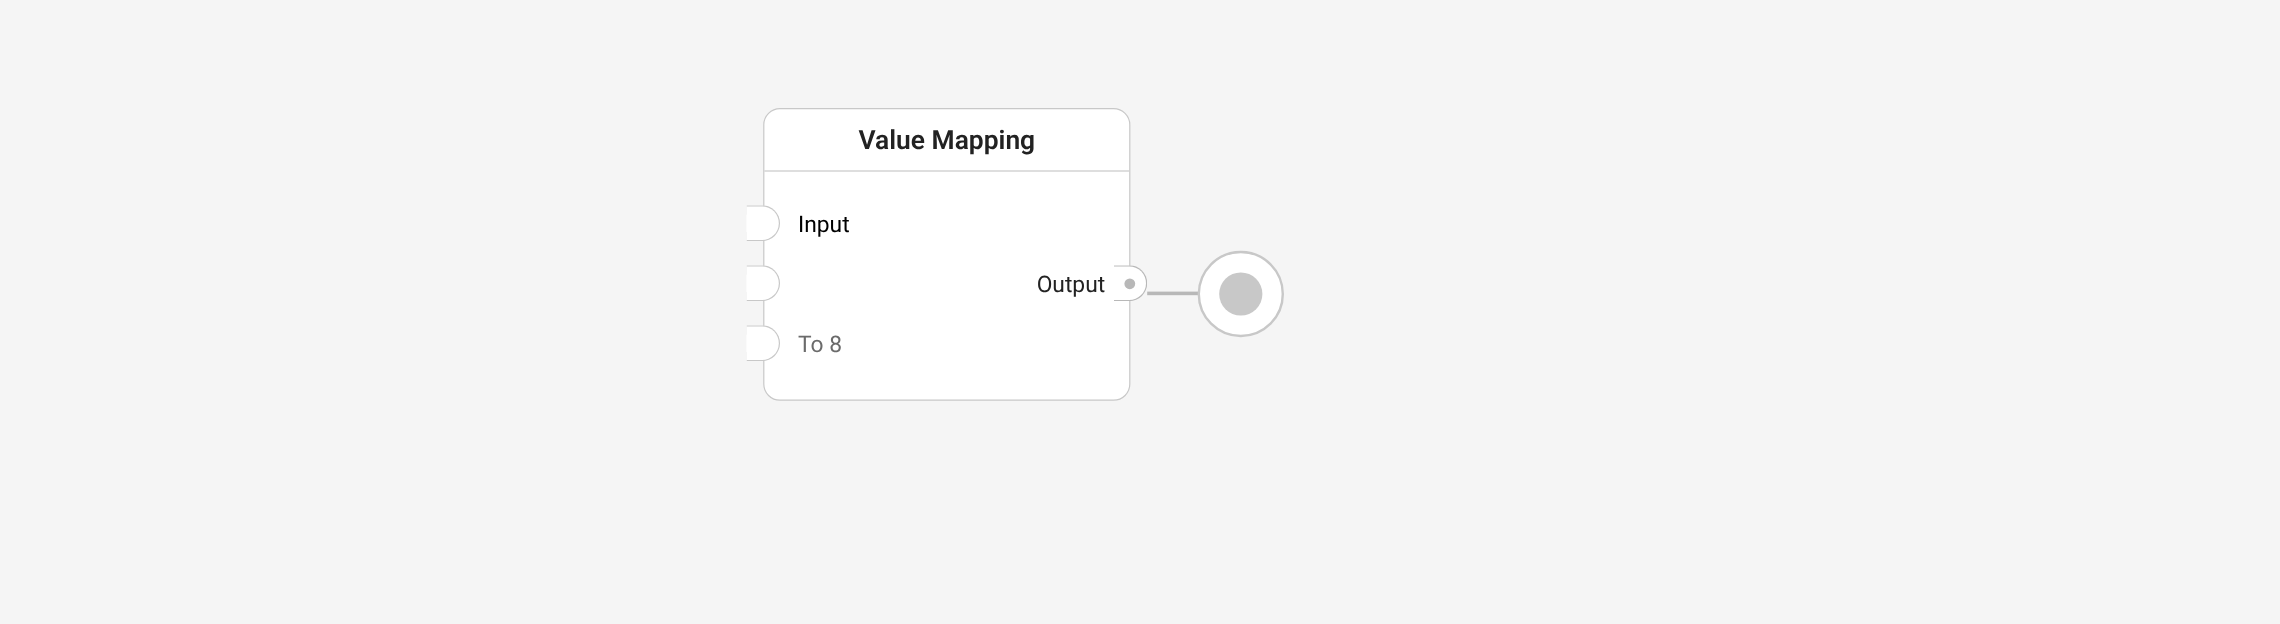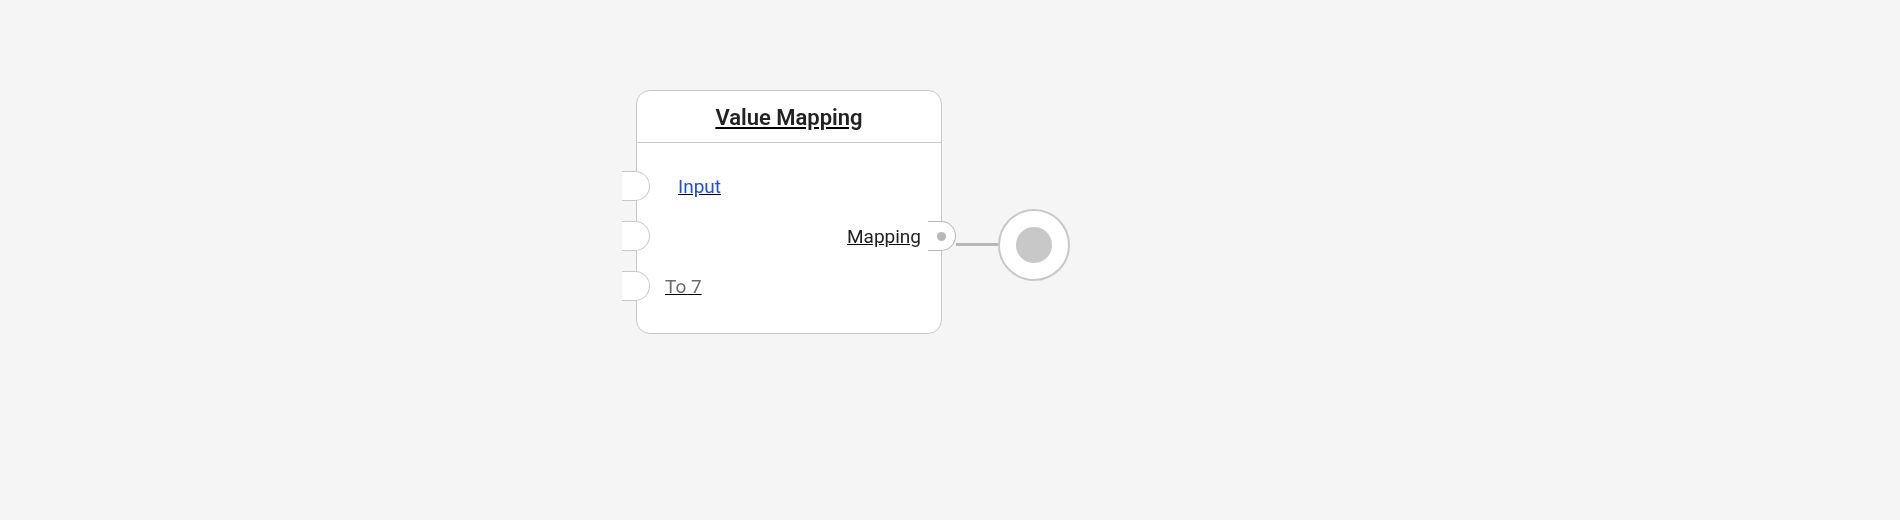--- a/index.html
+++ b/index.html
@@ -11,21 +11,20 @@
       position: relative;
     }
     .node {
       position: absolute;
       left: 636px;
       top: 90px;
       width: 306px;
       background: #ffffff;
       border: 1.5px solid #c8c8c8;
       border-radius: 14px;
-      text-decoration: underline;
     }
     .node-header {
       text-align: center;
       font-size: 22px;
       font-weight: 600;
       color: #222;
       padding: 14px 0 12px 0;
       border-bottom: 1.5px solid #c8c8c8;
     }
     .node-body {
@@ -33,22 +32,21 @@
       padding: 18px 20px 22px 28px;
     }
     .port-row {
       display: flex;
       align-items: center;
       height: 50px;
       font-size: 19px;
       color: #6b6b6b;
     }
     .port-row.active .port-label-in {
-      color: #1d4ed8;
-      margin-left: 13px;
+      color: #000000;
     }
     .port-label-in { flex: 1; }
     .port-label-out {
       color: #222;
       margin-right: 0;
       margin-left: auto;
     }
     .input-port {
       position: absolute;
       left: -15px;
@@ -122,24 +120,24 @@
     <div class="input-port ip2"></div>
     <div class="input-port ip3"></div>
     <div class="output-port">
       <div class="output-port-dot"></div>
     </div>
 
     <div class="port-row active">
       <span class="port-label-in">Input</span>
     </div>
     <div class="port-row">
-      <span class="port-label-out">Mapping</span>
+      <span class="port-label-out">Output</span>
     </div>
     <div class="port-row">
-      <span class="port-label-in">To 7</span>
+      <span class="port-label-in">To 8</span>
     </div>
   </div>
 </div>
 
 <div class="wire"></div>
 
 <div class="endpoint">
   <div class="endpoint-inner"></div>
 </div>
 

